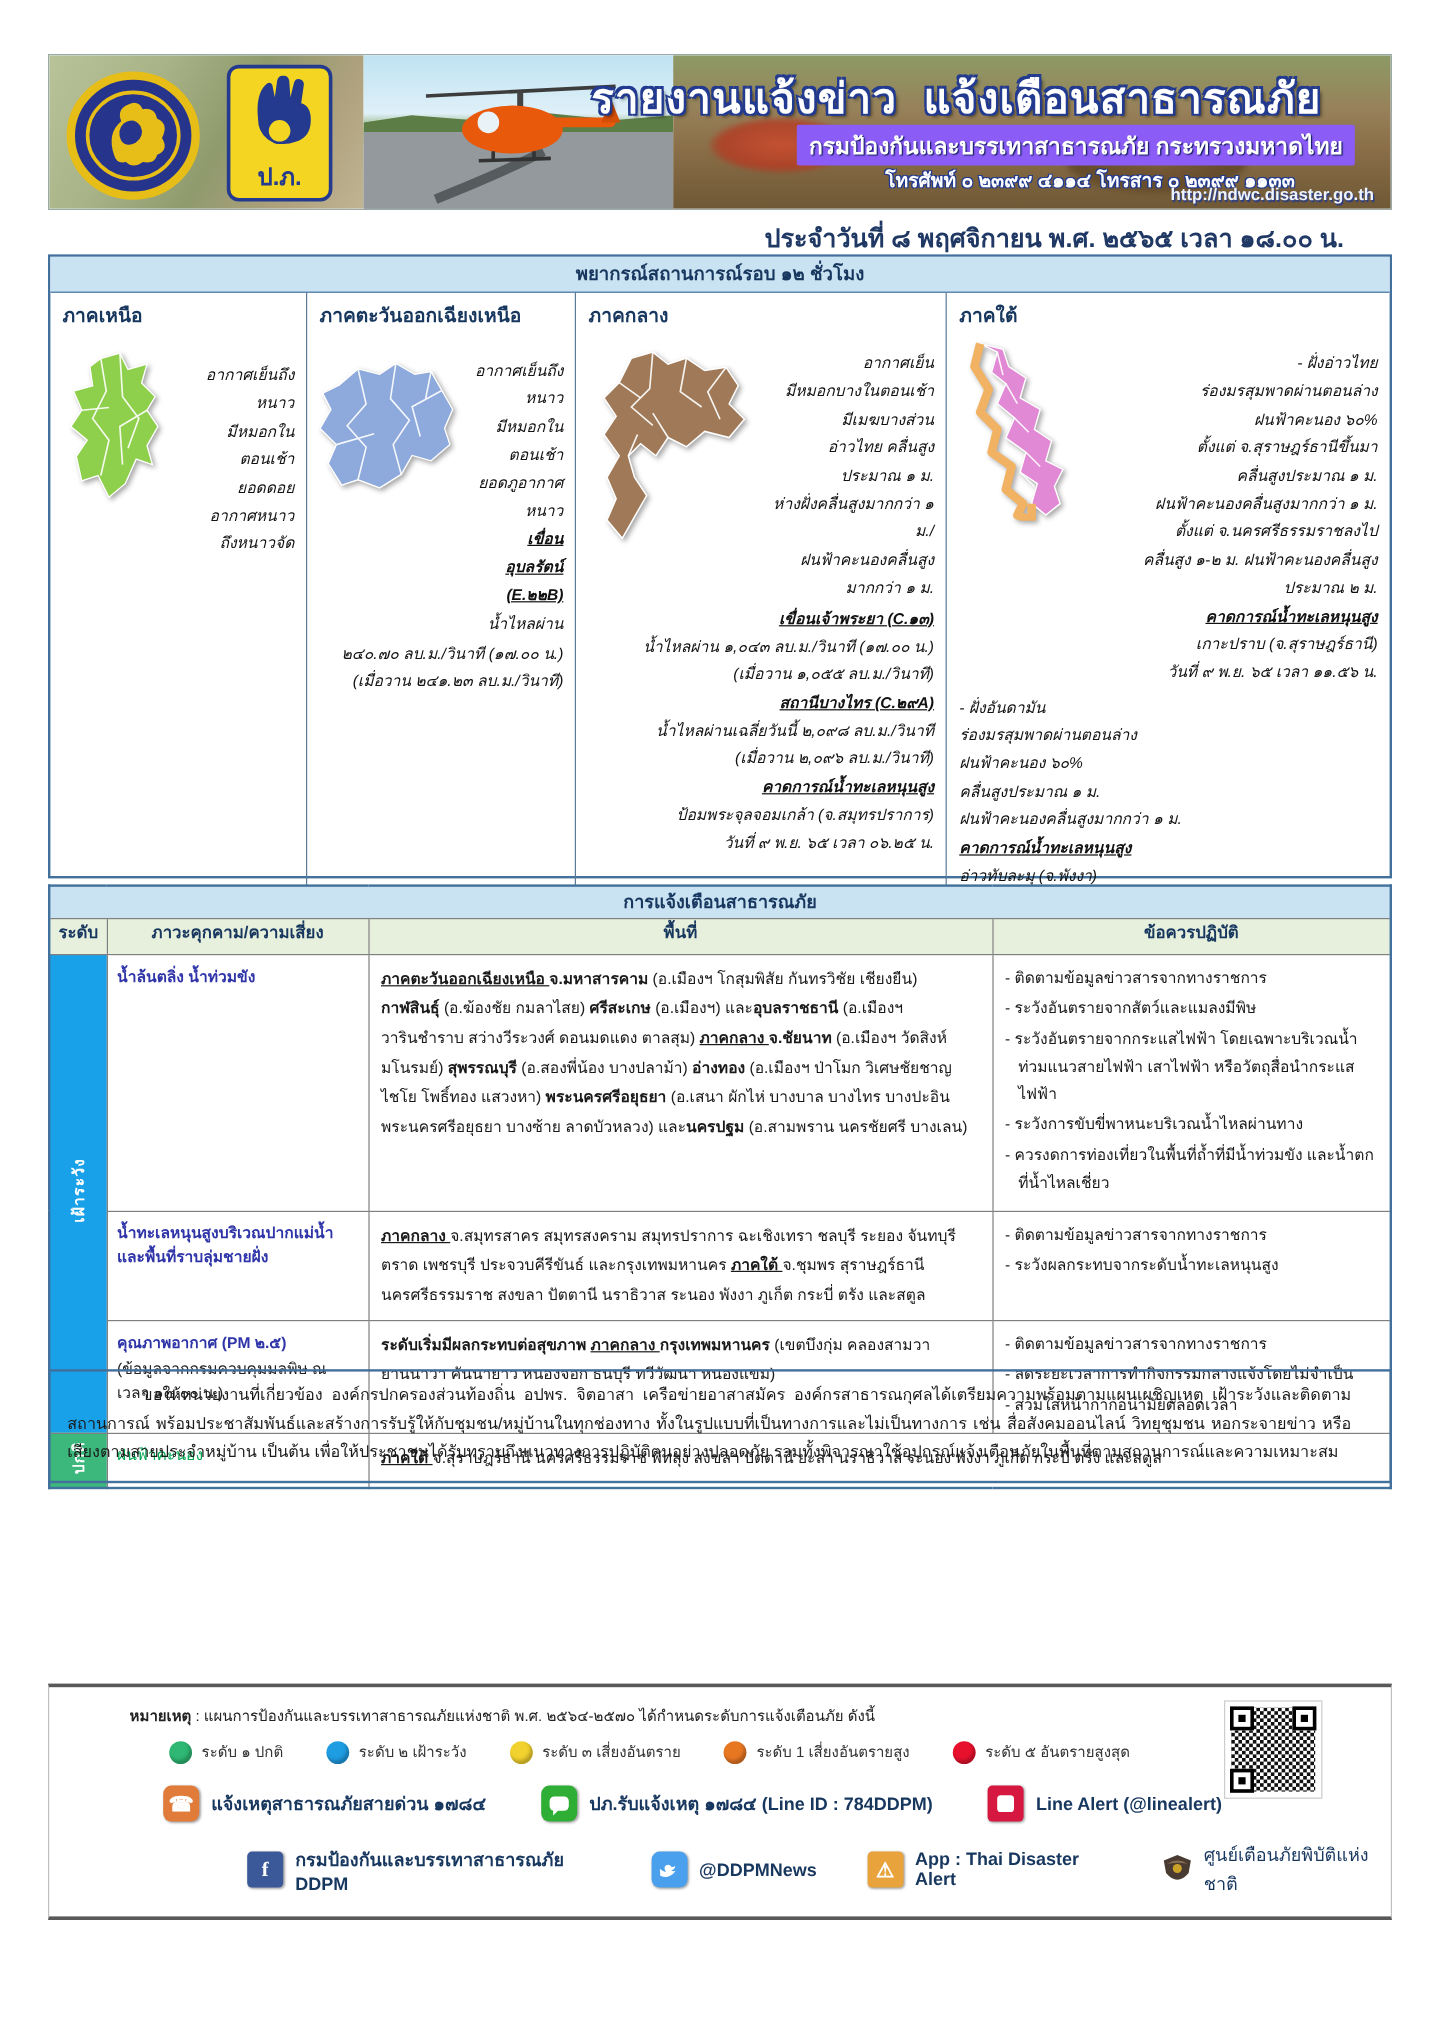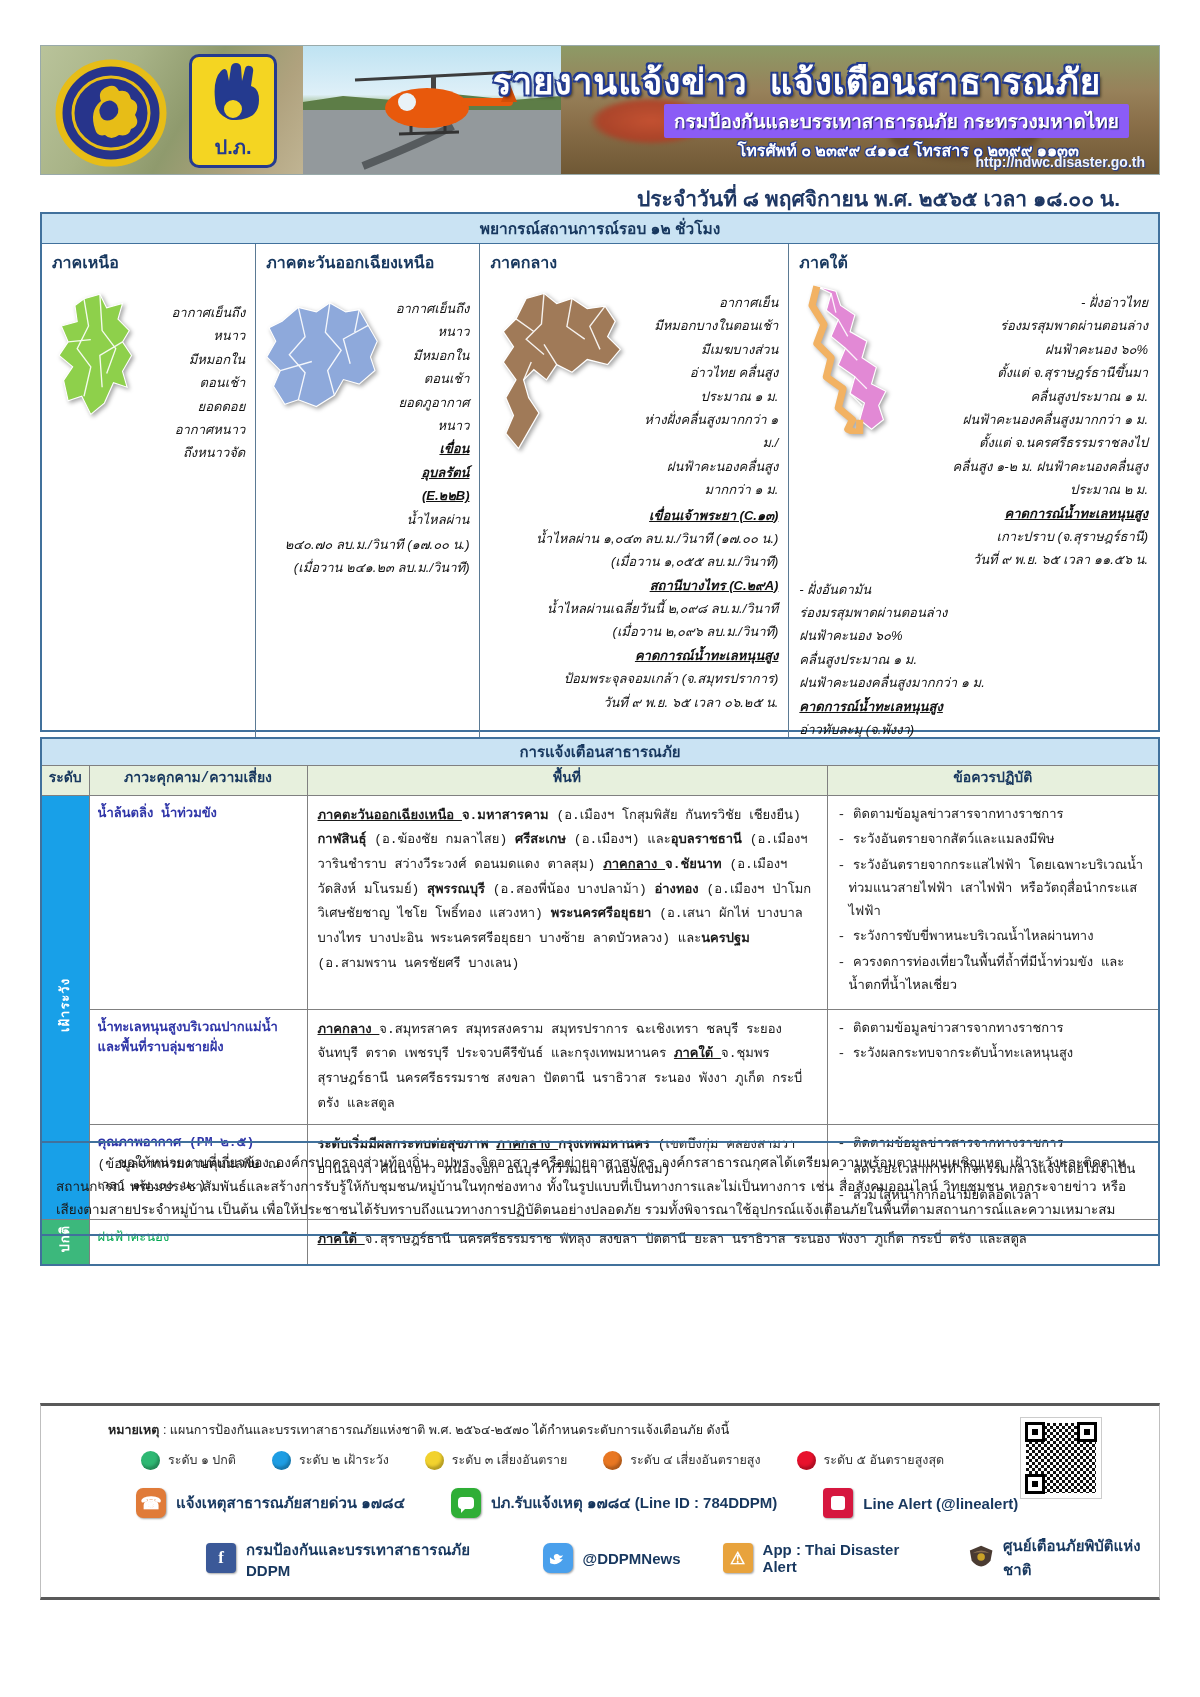--- a/index.html
+++ b/index.html
@@ -59,21 +59,21 @@
   .ftext .u, .ftext-l .u { text-decoration:underline; font-weight:bold; }
   .ftext-l { font-style:italic; font-size:13px; line-height:1.8; color:#111; text-align:left; }
   .side-n  { margin-left:112px; padding-top:24px; min-height:150px; }
   .side-ne { margin-left:128px; padding-top:20px; min-height:172px; }
   .side-c  { margin-left:150px; padding-top:14px; min-height:196px; }
   .side-s  { margin-left:104px; padding-top:14px; }
   .below { margin-top:2px; }
   .andaman { margin-top:6px; width:64%; }
 
   
-  .warning { position:absolute; left:40px; top:737px; width:1120px;font-family:Liberation Mono, monospace; }
+  .warning { position:absolute; left:40px; top:737px; width:1120px; }
   table.wt { width:100%; border-collapse:collapse; border:2px solid #41719c; table-layout:fixed; }
   table.wt td, table.wt th { border:1px solid #808080; vertical-align:top; }
   .wt-title { background:#cae3f3; text-align:center; font-weight:bold; font-size:15px;
     color:#17375e; height:27px; vertical-align:middle !important; }
   .wt-head th { background:#e7f0dd; text-align:center; font-size:14px; color:#17375e;
     height:30px; vertical-align:middle; }
   .col-level { width:48px; } .col-threat { width:218px; } .col-area { width:520px; } .col-prac { width:332px; }
   .level-cell { text-align:center; vertical-align:middle !important; padding:0; }
   .level-rot { writing-mode:vertical-rl; transform:rotate(180deg); color:#fff; font-weight:bold;
     font-size:13px; letter-spacing:1px; margin:auto; }
@@ -116,21 +116,21 @@
     border-top-color:#fff; border-left-color:#fff; }
   .inner-sq { width:14px; height:14px; background:#fff; border-radius:3px; }
   .qr { position:absolute; right:58px; top:12px; width:80px; height:80px; background:#fff;
     border:2px solid #fff; outline:1px solid #ccc; }
   .qr-mesh { position:absolute; inset:3px;
     background:repeating-conic-gradient(#111 0% 25%, #fff 0% 50%); background-size:6px 6px; }
   .qf { position:absolute; width:20px; height:20px; border:3px solid #000; background:#fff; }
   .qf:after { content:""; position:absolute; left:4px; top:4px; width:6px; height:6px; background:#000; }
   .qf.tl { left:2px; top:2px; } .qf.tr { right:2px; top:2px; } .qf.bl { left:2px; bottom:2px; }
   .ndwc { display:flex; align-items:center; gap:8px; }
-  .ndwc-label { font-size:15px; font-weight:bold; color:#17375e; }
+  .ndwc-label { font-size:15px; font-weight:normal; color:#17375e; }
 </style>
 </head>
 <body>
 
 <div class="page">
 
   <div class="banner">
     <div class="seg-logos">
       <div class="moi-logo">
         <svg width="112" height="108" viewBox="0 0 112 108">
@@ -357,21 +357,21 @@
       <div class="legend-item">
         <span class="dot" style="background: rgb(30, 157, 227);"></span>
         <span>ระดับ ๒ เฝ้าระวัง</span>
       </div>
       <div class="legend-item">
         <span class="dot" style="background: rgb(242, 210, 46);"></span>
         <span>ระดับ ๓ เสี่ยงอันตราย</span>
       </div>
       <div class="legend-item">
         <span class="dot" style="background: rgb(232, 119, 34);"></span>
-        <span>ระดับ ๔ เสี่ยงอันตรายสูง</span>
+        <span>ระดับ 1 เสี่ยงอันตรายสูง</span>
       </div>
       <div class="legend-item">
         <span class="dot" style="background: rgb(232, 17, 45);"></span>
         <span>ระดับ ๕ อันตรายสูงสุด</span>
       </div>
     </div>
 
     <div class="contact-row1">
       <div class="contact">
         <span class="cicon" style="background: rgb(224, 123, 57);">☎</span>

